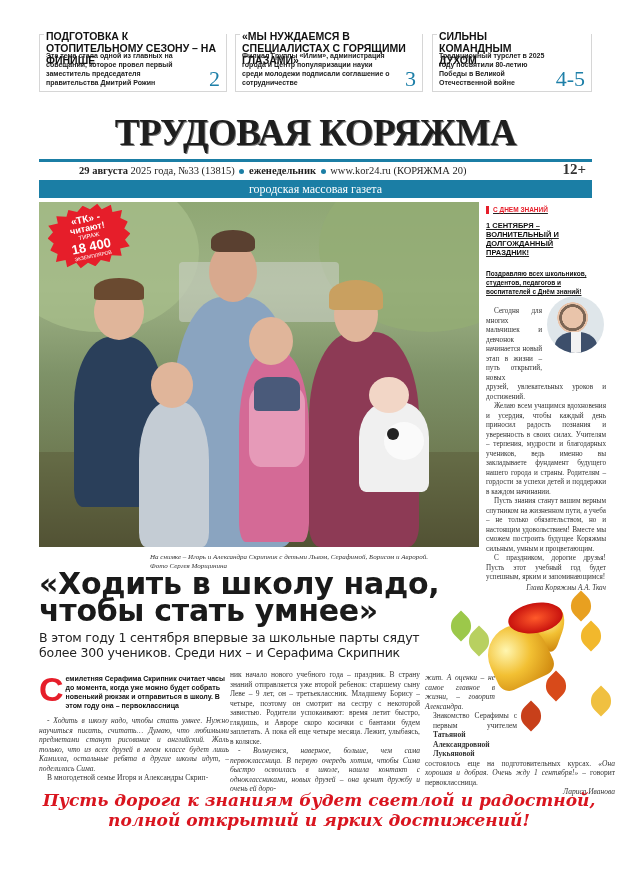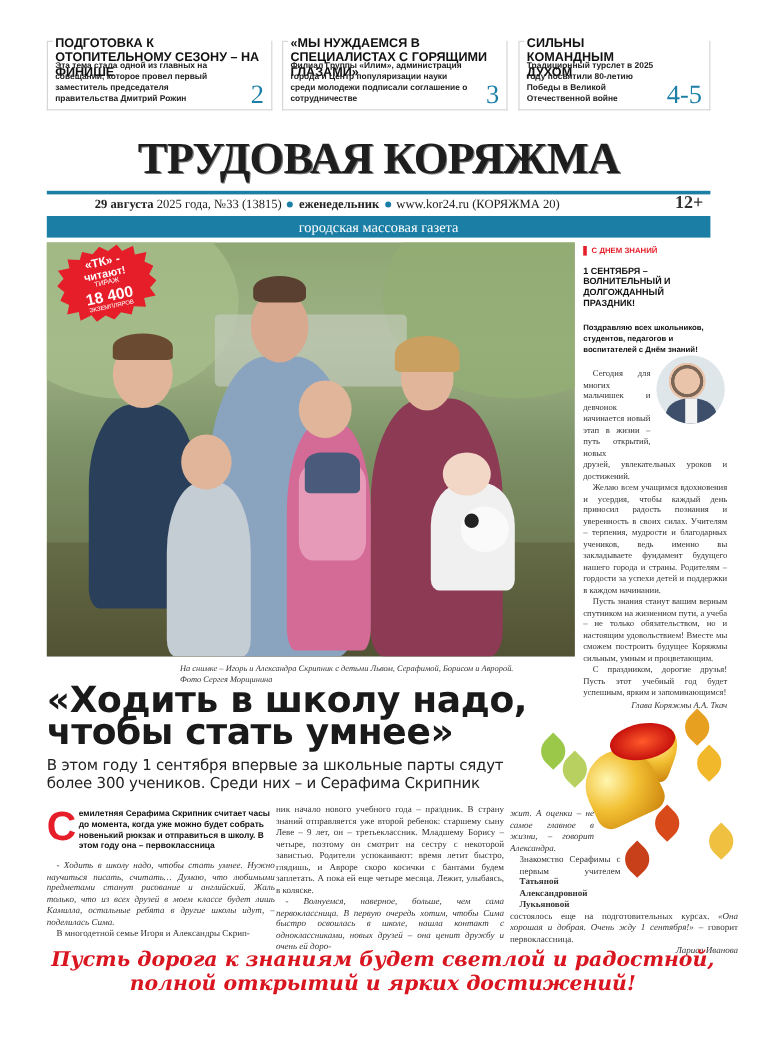--- a/index.html
+++ b/index.html
@@ -56,21 +56,21 @@
   .signature { font-style: italic; text-align: right; }
 
   
   .bell-art { position: absolute; left: 450px; top: 595px; width: 170px; height: 140px; }
   .bell { position: absolute; left: 38px; top: 30px; width: 60px; height: 60px; background: radial-gradient(circle at 35% 35%, #fff6b0, #f2c033 45%, #d08a10 90%); border-radius: 50% 50% 20% 20%; transform: rotate(-25deg); }
   .bell2 { position: absolute; left: 85px; top: 10px; width: 28px; height: 45px; background: radial-gradient(circle at 35% 35%, #fff6b0, #f2c033 45%, #d08a10 90%); border-radius: 50% 50% 20% 20%; transform: rotate(20deg); }
   .bow { position: absolute; left: 58px; top: 8px; width: 55px; height: 30px; background: radial-gradient(ellipse at center, #ff5a2a, #c8120e 70%); border-radius: 50%; transform: rotate(-10deg); }
   .leaf { position: absolute; width: 22px; height: 22px; transform: rotate(45deg); border-radius: 0 60% 0 60%; }
 
   
-  .side { position: absolute; left: 486px; top: 205px; width: 120px; }
+  .side { position: absolute; left: 486px; top: 205px; width: 120px; text-decoration: underline; }
   .side-rubric { font-family: "Liberation Sans", sans-serif; font-weight: bold; font-size: 6.5px; color: #e61e2a; line-height: 9px; }
   .side-rubric .mark { display: inline-block; width: 3px; height: 8px; background: #e61e2a; vertical-align: middle; margin-right: 4px; }
   .side-title { margin-top: 7px; font-family: "Liberation Sans", sans-serif; font-weight: bold; font-size: 7.5px; line-height: 9px; color: #111; }
   .side-greet { margin-top: 12px; font-family: "Liberation Sans", sans-serif; font-weight: bold; font-size: 6.5px; line-height: 9px; color: #111; }
   .side-body { position: absolute; left: 486px; top: 307px; width: 120px; font-size: 7.2px; line-height: 9.5px; text-align: justify; color: #333; }
   .side-body p { text-indent: 8px; }
   .side-body .narrow { width: 56px; }
   .portrait { position: absolute; left: 547px; top: 296px; width: 57px; height: 57px; border-radius: 50%; background: radial-gradient(circle at 45% 38%, #e9c4aa 0 22%, #7c6655 23% 28%, #e9c4aa 29% 32%, #dfe6ea 33%); overflow: hidden; }
   .portrait .suit { position: absolute; left: 8px; top: 36px; width: 42px; height: 30px; background: #3d4f6b; border-radius: 45% 45% 0 0; }
   .portrait .shirt { position: absolute; left: 24px; top: 36px; width: 10px; height: 22px; background: #f2f2f2; }

